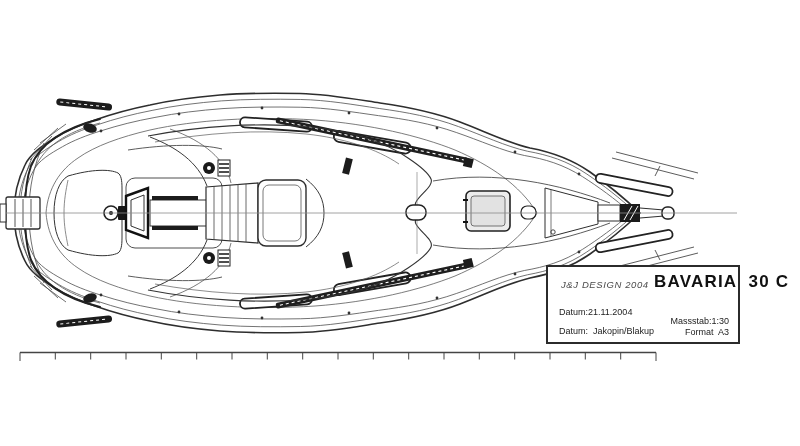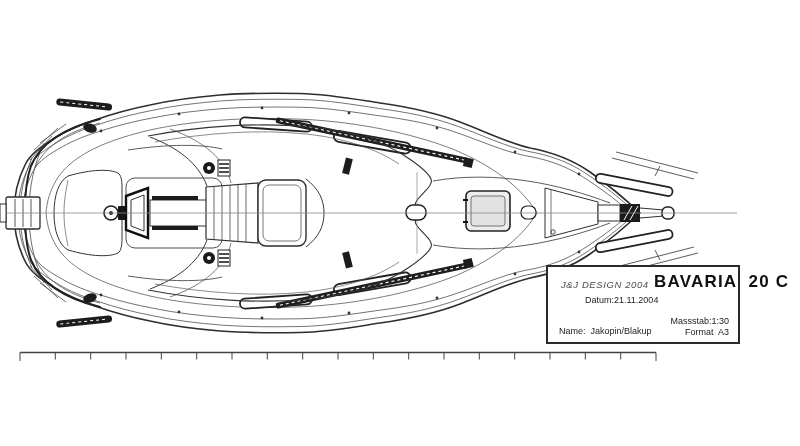--- a/index.html
+++ b/index.html
@@ -5,21 +5,21 @@
   html,body{margin:0;padding:0;background:#ffffff;}
   #stage{position:relative;width:800px;height:446px;background:#ffffff;overflow:hidden;
          font-family:"Liberation Sans", sans-serif;}
   #plan-svg{position:absolute;left:0;top:0;}
   .titleblock{position:absolute;left:546px;top:265px;width:194px;height:79px;
               border:2px solid #2b2b2b;background:#ffffff;box-sizing:border-box;}
   .tb-designer{position:absolute;left:13px;top:12px;font-size:9.5px;font-style:italic;
                color:#4a4a4a;letter-spacing:0.6px;white-space:pre;}
   .tb-model{position:absolute;left:106px;top:5px;font-size:17px;font-weight:bold;
             color:#101010;letter-spacing:1.2px;white-space:pre;}
-  .tb-date{position:absolute;left:11px;top:28px;font-size:9px;color:#222;white-space:pre;margin-left:26px;}
+  .tb-date{position:absolute;left:11px;top:40px;font-size:9px;color:#222;white-space:pre;}
   .tb-name{position:absolute;left:11px;top:59px;font-size:9px;color:#222;white-space:pre;}
   .tb-scale{position:absolute;right:9px;top:49px;font-size:9px;color:#222;text-align:left;white-space:pre;}
   .tb-format{position:absolute;right:9px;top:60px;font-size:9px;color:#222;text-align:center;white-space:pre;}
 </style>
 </head>
 <body>
 
 <div id="stage">
 
 <svg id="plan-svg" width="800" height="446" viewBox="0 0 800 446">
@@ -227,20 +227,20 @@
     <line x1="514.7" y1="352.5" x2="514.7" y2="359.5"></line>
         <line x1="550" y1="352.5" x2="550" y2="359.5"></line>
     <line x1="585.3" y1="352.5" x2="585.3" y2="359.5"></line>
         <line x1="620.7" y1="352.5" x2="620.7" y2="359.5"></line>
     <line x1="656" y1="352.5" x2="656" y2="361"></line>
   </g>
 </svg>
 
 <div class="titleblock">
   <span class="tb-designer">J&amp;J DESIGN 2004</span>
-  <span class="tb-model">BAVARIA  20 C</span>
+  <span class="tb-model">BAVARIA  30 C</span>
   <span class="tb-date">Datum:21.11.2004</span>
-  <span class="tb-name">Name:  Jakopin/Blakup</span>
+  <span class="tb-name">Datum:  Jakopin/Blakup</span>
   <span class="tb-scale">Massstab:1:30</span>
   <span class="tb-format">Format  A3</span>
 </div>
 
 </div>
 
 </body></html>

